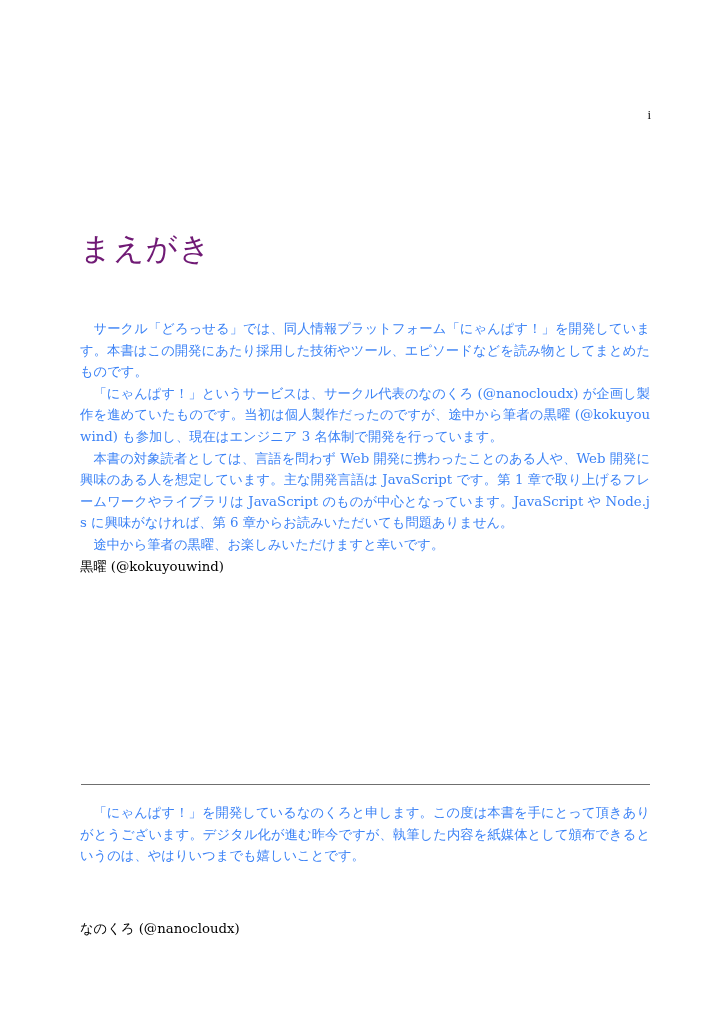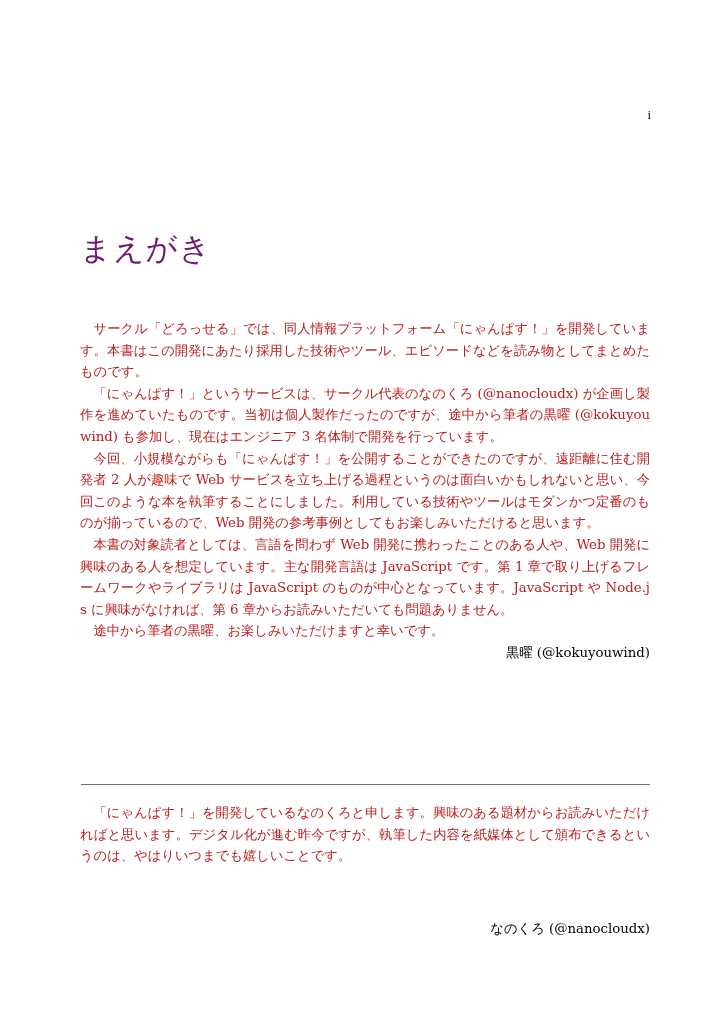--- a/index.html
+++ b/index.html
@@ -60,33 +60,32 @@
   }
 
   p.para {
     margin: 0;
     font-family: "DejaVu Serif", "Liberation Serif", serif;
     font-size: 13.3px;
     line-height: 21.6px;
     text-align: justify;
     text-justify: inter-character;
     text-indent: 13.5px;
-    color: #b91c1c;
+    color: #3b82f6;
     word-break: break-all;
     overflow-wrap: break-word;
     hyphens: none;
   }
 
   
   p.signature {
     margin: 0;
     font-family: "DejaVu Serif", "Liberation Serif", serif;
     font-size: 13.3px;
     line-height: 21.6px;
-    text-align: right;
     text-indent: 0;
     color: #000000;
   }
 
   .sig-gap-before { margin-top: 21px; }
 
   
   .divider {
     position: absolute;
     left: 81px;
@@ -118,29 +117,28 @@
 
 <div class="page">
 
   <div class="page-number">i</div>
 
   <h1 class="chapter-title">まえがき</h1>
 
   <div class="body-column">
     <p class="para">サークル「どろっせる」では、同人情報プラットフォーム「にゃんぱす！」を開発しています。本書はこの開発にあたり採用した技術やツール、エピソードなどを読み物としてまとめたものです。</p>
     <p class="para">「にゃんぱす！」というサービスは、サークル代表のなのくろ (@nanocloudx) が企画し製作を進めていたものです。当初は個人製作だったのですが、途中から筆者の黒曜 (@kokuyouwind) も参加し、現在はエンジニア 3 名体制で開発を行っています。</p>
-    <p class="para">今回、小規模ながらも「にゃんぱす！」を公開することができたのですが、遠距離に住む開発者 2 人が趣味で Web サービスを立ち上げる過程というのは面白いかもしれないと思い、今回このような本を執筆することにしました。利用している技術やツールはモダンかつ定番のものが揃っているので、Web 開発の参考事例としてもお楽しみいただけると思います。</p>
     <p class="para">本書の対象読者としては、言語を問わず Web 開発に携わったことのある人や、Web 開発に興味のある人を想定しています。主な開発言語は JavaScript です。第 1 章で取り上げるフレームワークやライブラリは JavaScript のものが中心となっています。JavaScript や Node.js に興味がなければ、第 6 章からお読みいただいても問題ありません。</p>
     <p class="para">途中から筆者の黒曜、お楽しみいただけますと幸いです。</p>
     <p class="signature sig-gap-before">黒曜 (@kokuyouwind)</p>
   </div>
 
   <hr class="divider">
 
   <div class="body-column-second">
-    <p class="para">「にゃんぱす！」を開発しているなのくろと申します。興味のある題材からお読みいただければと思います。デジタル化が進む昨今ですが、執筆した内容を紙媒体として頒布できるというのは、やはりいつまでも嬉しいことです。</p>
+    <p class="para">「にゃんぱす！」を開発しているなのくろと申します。この度は本書を手にとって頂きありがとうございます。デジタル化が進む昨今ですが、執筆した内容を紙媒体として頒布できるというのは、やはりいつまでも嬉しいことです。</p>
   </div>
 
   <div class="sig-second">
     <p class="signature">なのくろ (@nanocloudx)</p>
   </div>
 
 </div>
 
 </body></html>

